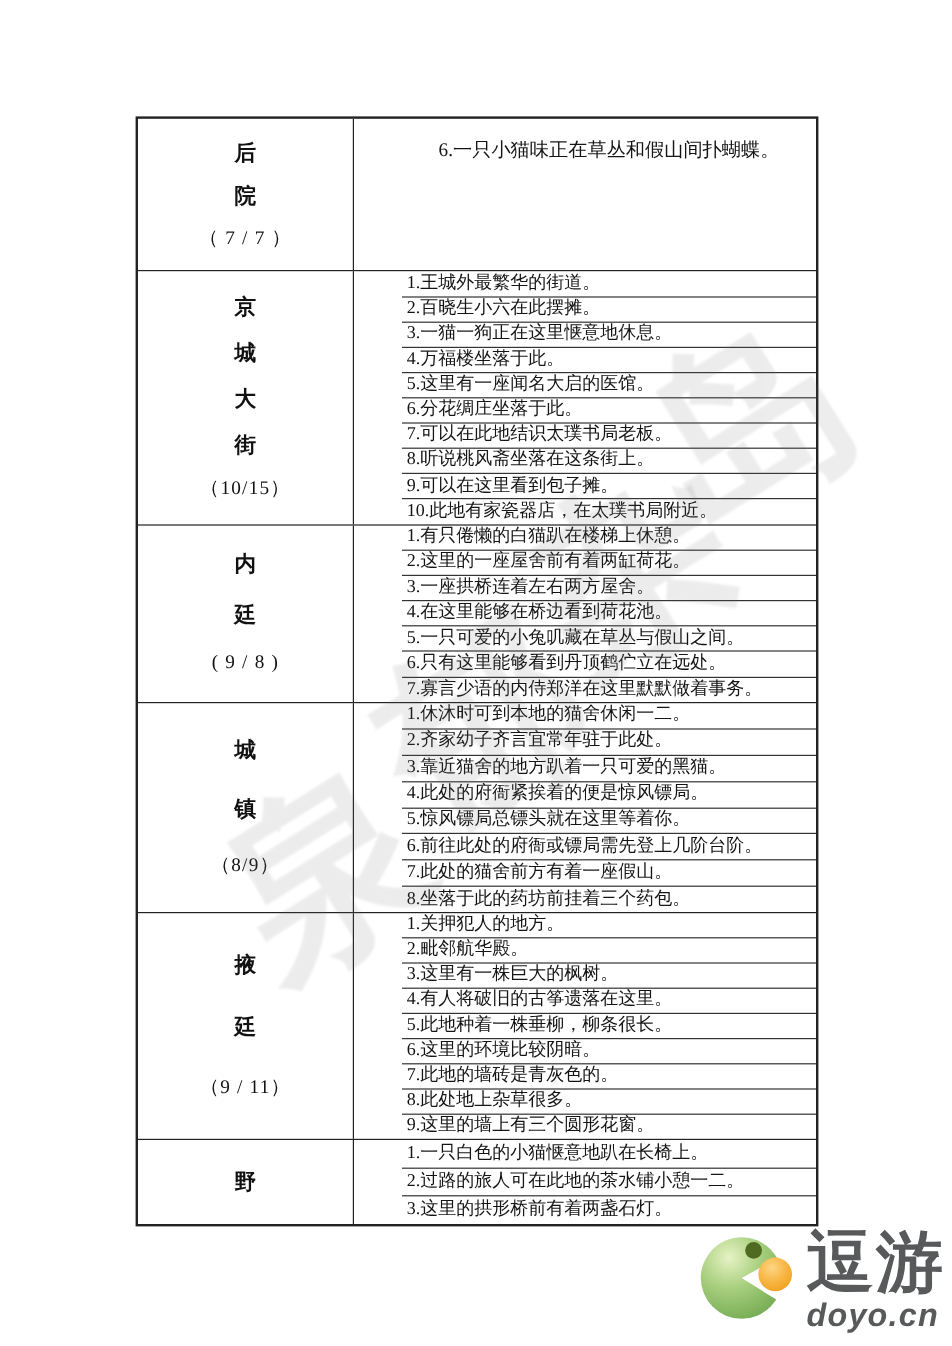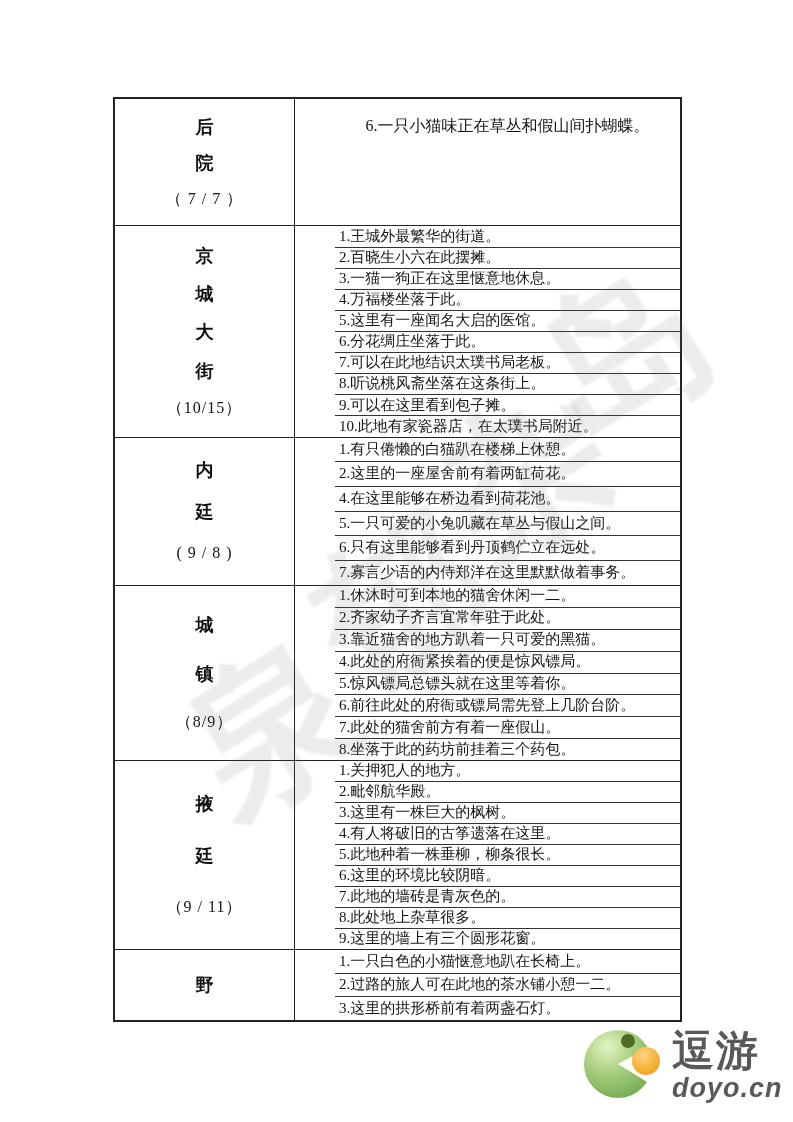--- a/index.html
+++ b/index.html
@@ -39,21 +39,21 @@
   .wm-glyph {
     position:absolute; font-size:165px; color:#6a6a6a; opacity:0.12;
     font-family:"Liberation Serif","DejaVu Serif",serif; font-weight:bold;
     transform:rotate(-32deg); filter:blur(1px); line-height:1;
   }
 
   
   .logo { position:absolute; left:580px; top:1024px; display:flex; align-items:center; }
   .logo-icon { width:82px; height:84px; }
   .logo-text { margin-left:10px; font-family:"Liberation Sans","DejaVu Sans",sans-serif; }
-  .logo-name { font-size:42px; font-weight:bold; color:var(--logo-text,#58595b); line-height:1.0; letter-spacing:2px; }
+  .logo-name { font-size:56px; font-weight:bold; color:var(--logo-text,#58595b); line-height:1.0; letter-spacing:2px; }
   .logo-domain { font-size:27px; font-weight:bold; color:var(--logo-text,#58595b); line-height:1.0; margin-top:3px; letter-spacing:1px;font-style:italic; }
 </style>
 </head>
 <body>
 
 <div class="page">
 
   <div class="guide-table" id="guide-table">
       <div class="section" style="height: 128px;">
         <div class="loc-cell">
@@ -88,20 +88,21 @@
       </div>
       <div class="section" style="height: 149px;">
         <div class="loc-cell">
           <div class="loc-char">内</div>
           <div class="loc-char">廷</div>
           <div class="loc-count">( 9 / 8 )</div>
         </div>
         <div class="items-col">
           <div class="item">1.有只倦懒的白猫趴在楼梯上休憩。</div>
           <div class="item">2.这里的一座屋舍前有着两缸荷花。</div>
+          <div class="item">3.一座拱桥连着左右两方屋舍。</div>
           <div class="item">4.在这里能够在桥边看到荷花池。</div>
           <div class="item">5.一只可爱的小兔叽藏在草丛与假山之间。</div>
           <div class="item">6.只有这里能够看到丹顶鹤伫立在远处。</div>
           <div class="item">7.寡言少语的内侍郑洋在这里默默做着事务。</div>
         </div>
       </div>
       <div class="section" style="height: 176px;">
         <div class="loc-cell">
           <div class="loc-char">城</div>
           <div class="loc-char">镇</div>

